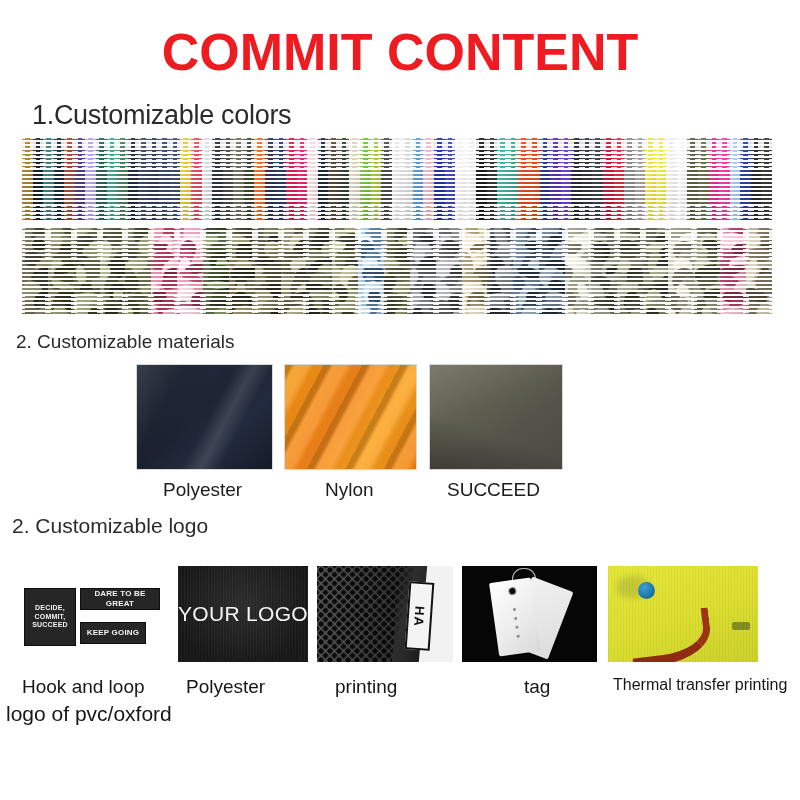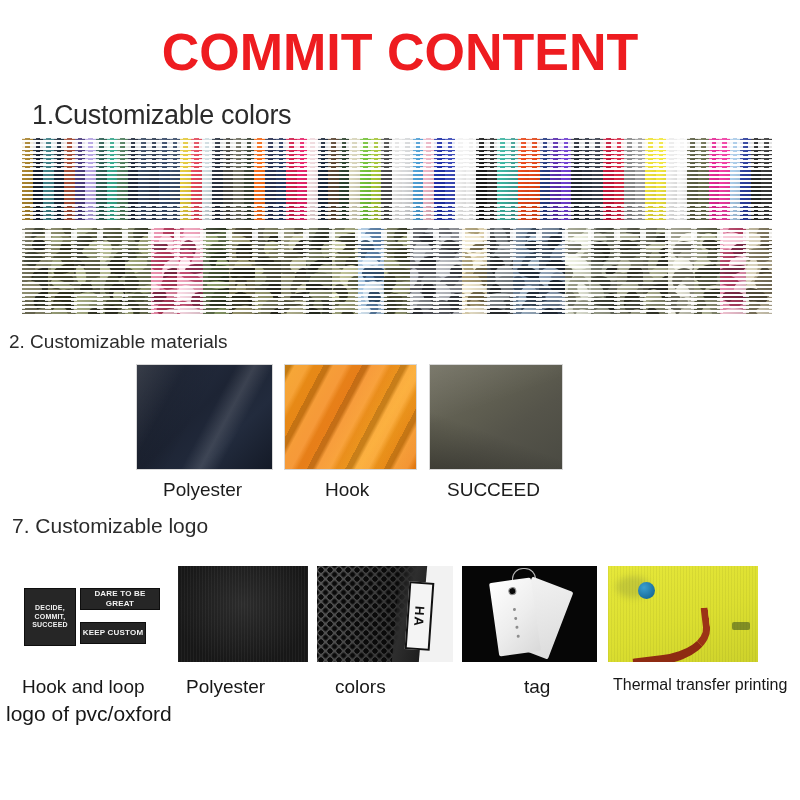--- a/index.html
+++ b/index.html
@@ -32,21 +32,21 @@
 
   
   .sec-head {
     position: absolute;
     color: #2b2b2b;
     font-family: "Liberation Sans", sans-serif;
     font-weight: normal;
     white-space: nowrap;
   }
   .sec1 { top: 100px; left: 32px; font-size: 27px; letter-spacing: -0.3px;}
-  .sec2 { top: 331px; left: 9px; font-size: 19px; }
+  .sec2 { top: 331px; left: 16px; font-size: 19px; }
   .sec3 { top: 514px; left: 12px; font-size: 21px; }
 
   
   .strip {
     position: absolute;
     overflow: hidden;
     display: flex;
     background: #ffffff;
   }
   #colorStrip  { left: 22px; top: 138px; width: 750px; height: 84px; }
@@ -1230,33 +1230,34 @@
   <div class="fab fab-poly"></div>
 </div>
 <div class="mat" id="matNylon">
   <div class="fab fab-nylon"></div>
 </div>
 <div class="mat" id="matCord">
   <div class="fab fab-cord"></div>
 </div>
 
 <div class="mat-label" id="lblPoly">Polyester</div>
-<div class="mat-label" id="lblNylon">Hook</div>
+<div class="mat-label" id="lblNylon">Nylon</div>
 <div class="mat-label" id="lblCord">SUCCEED</div>
 
-<div class="sec-head sec3">7. Customizable logo</div>
+<div class="sec-head sec3">2. Customizable logo</div>
 
 <div class="logo-panel" id="pnlHook">
   <div class="patch" id="patchA">DECIDE, COMMIT, SUCCEED</div>
   <div class="patch" id="patchB">DARE TO BE GREAT</div>
-  <div class="patch" id="patchC">KEEP CUSTOM</div>
+  <div class="patch" id="patchC">KEEP GOING</div>
 </div>
 
 <div class="logo-panel" id="pnlEmb">
   <div class="emb-bg"></div>
+  <div class="emb-text">YOUR LOGO</div>
 </div>
 
 <div class="logo-panel" id="pnlWeave">
   <div class="mesh"></div>
   <div class="mesh-fold"></div>
   <div class="woven-tag">
     <span>HA</span>
   </div>
 </div>
 
@@ -1277,17 +1278,17 @@
 <div class="logo-panel" id="pnlTherm">
   <div class="therm-bg"></div>
   <div class="therm-smudge"></div>
   <div class="therm-dot"></div>
   <div class="therm-swoosh"></div>
   <div class="therm-mark"></div>
 </div>
 
 <div class="cap" id="capHook">Hook and loop</div>
 <div class="cap" id="capEmb">Polyester</div>
-<div class="cap" id="capWeave">colors</div>
+<div class="cap" id="capWeave">printing</div>
 <div class="cap" id="capTag">tag</div>
 <div class="cap" id="capTherm">Thermal transfer printing</div>
 
 <div class="cap-sub">logo of  pvc/oxford</div>
 
 </body></html>

